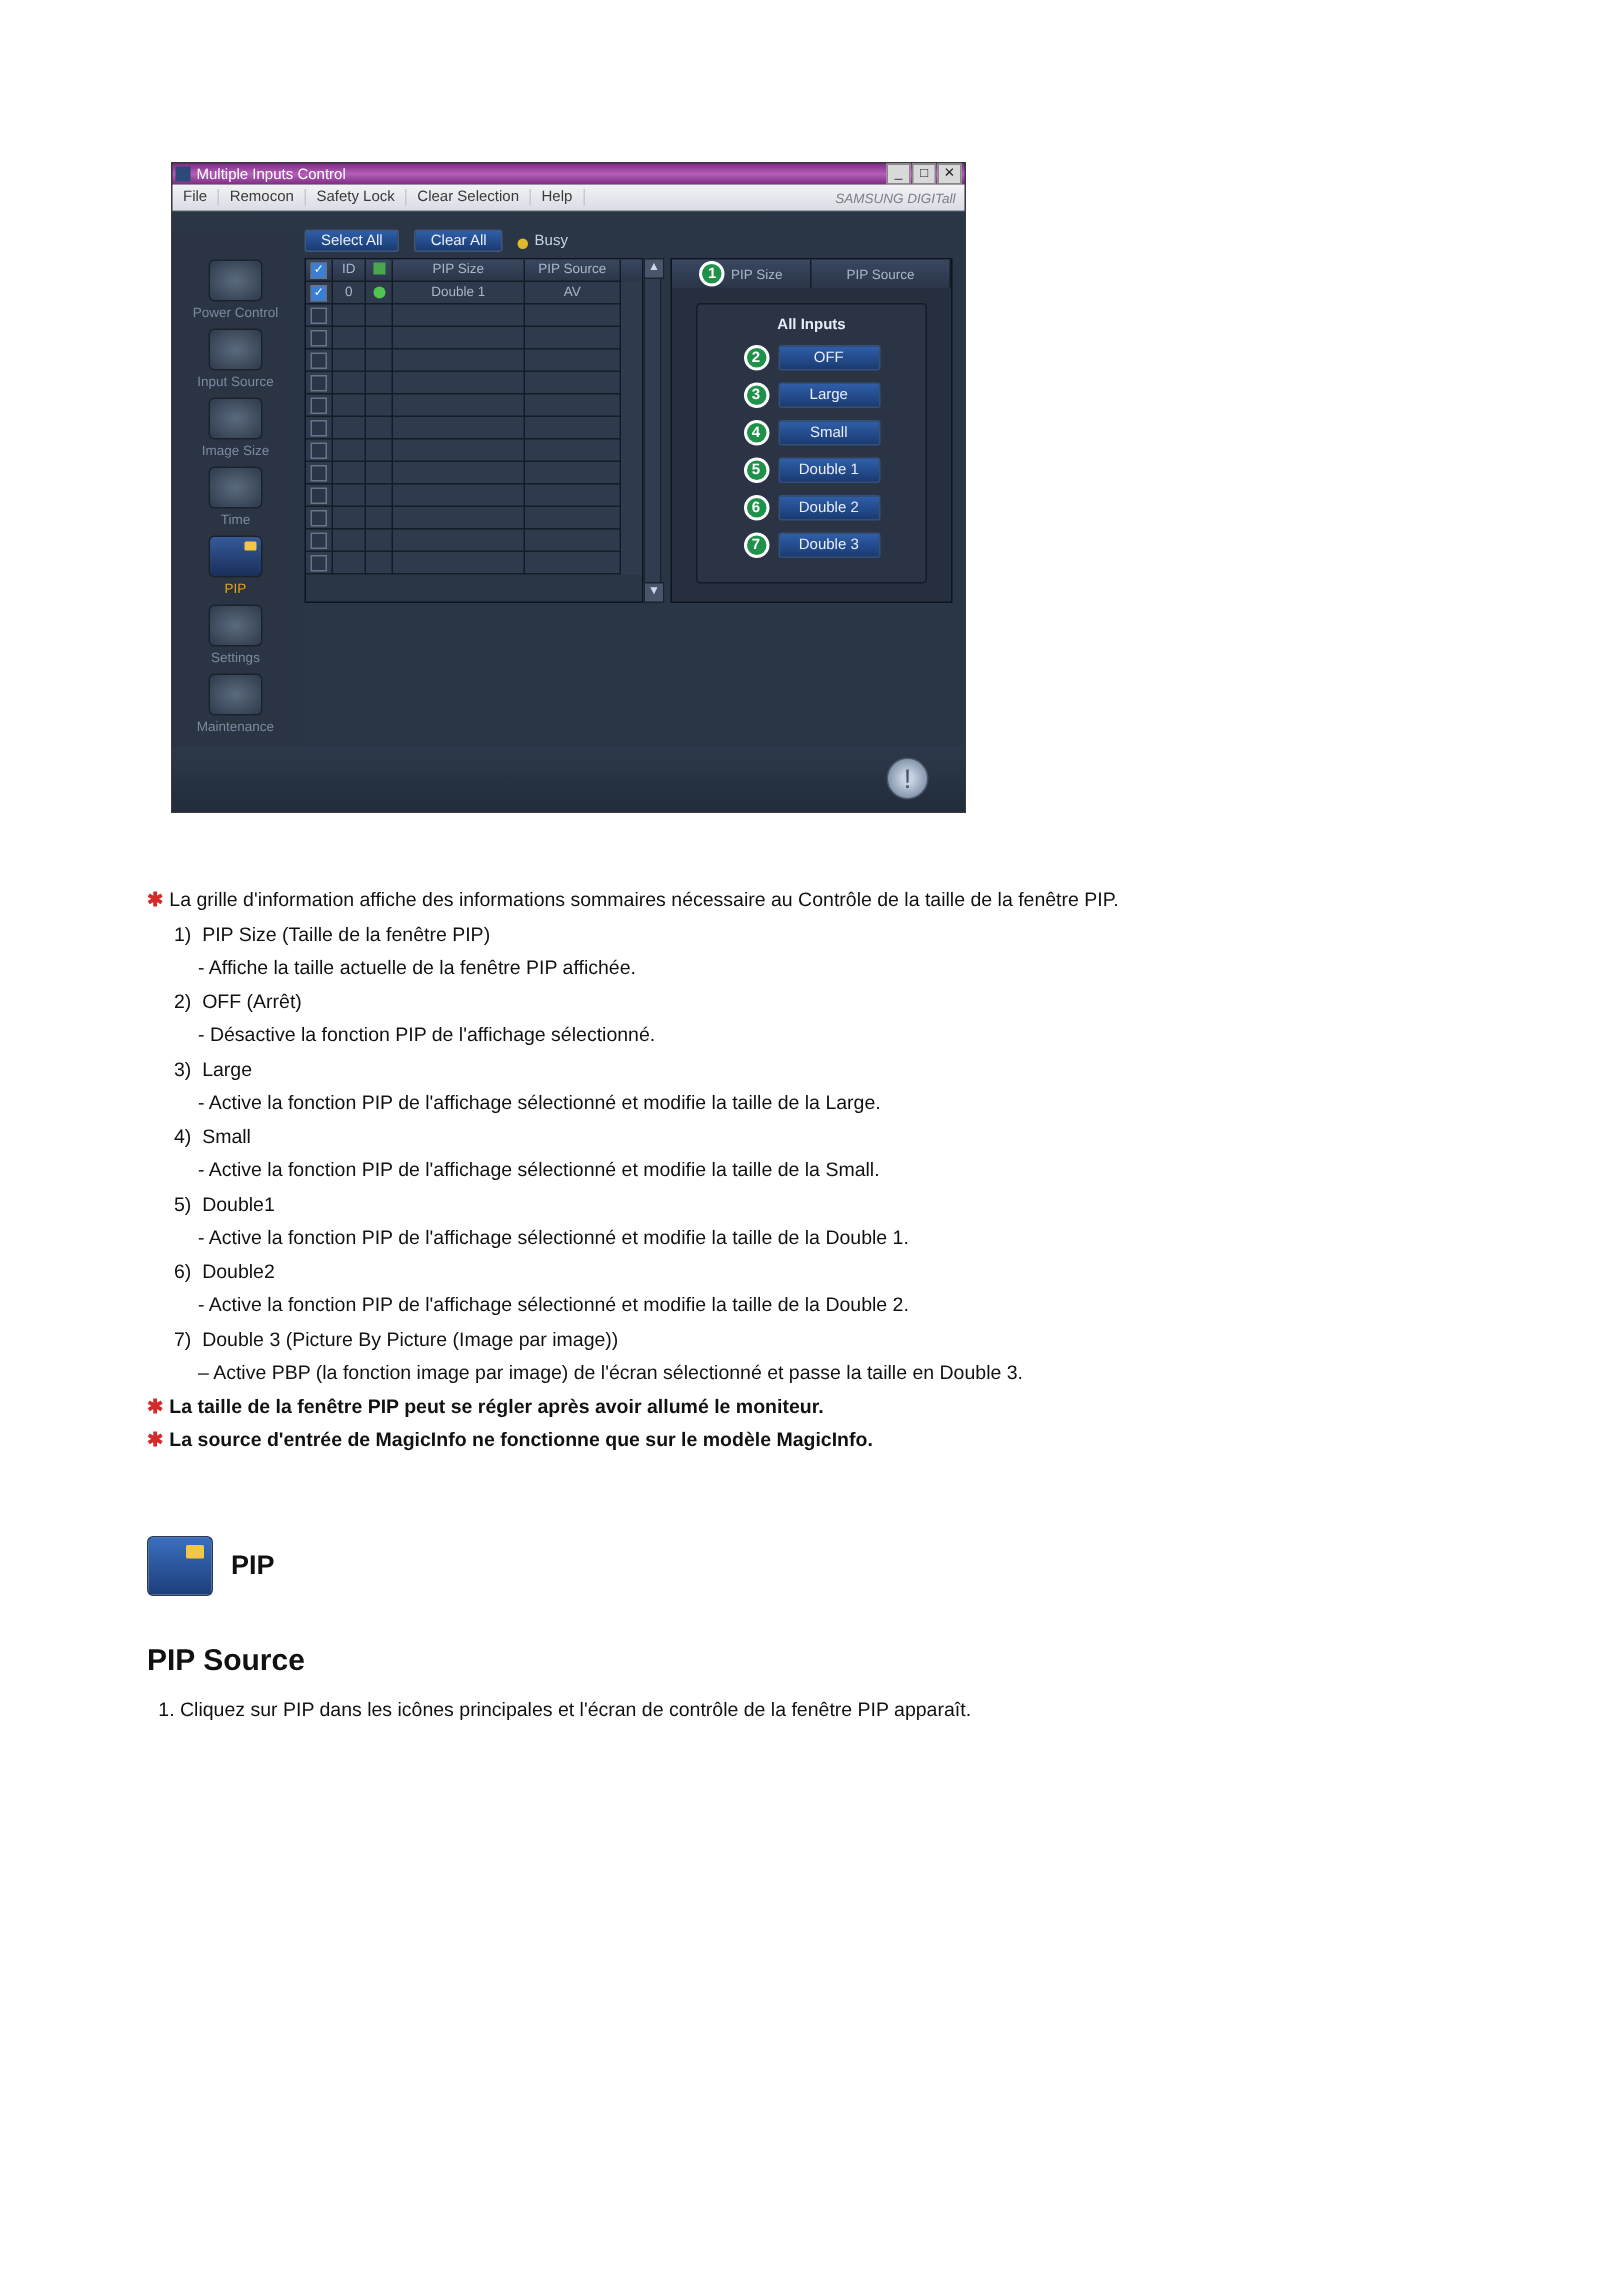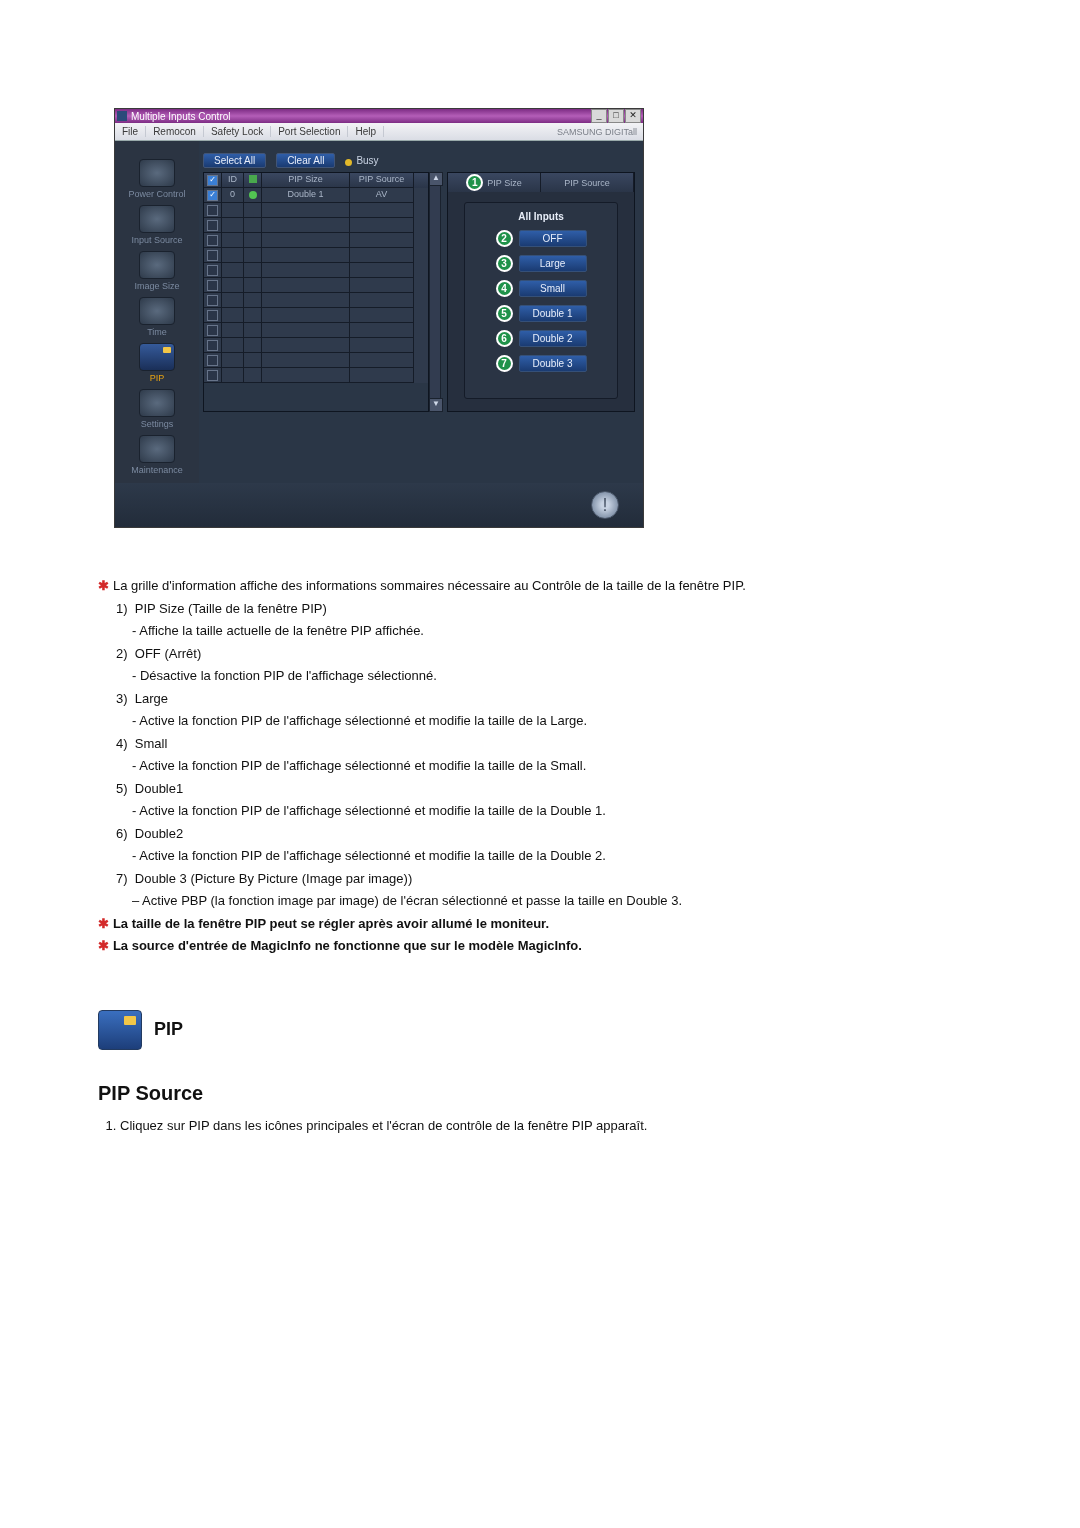--- a/index.html
+++ b/index.html
@@ -56,35 +56,37 @@
     border-bottom: 1px solid #9aa;
     font-size: 10px;
     color: #3a3a3a;
   }
   .menubar span { padding: 0 7px; border-right: 1px solid #c5c9d2; }
   .menubar .brand {
     margin-left: auto;
     padding: 0 6px;
     font-size: 9px;
     color: #7a7f88;
+    font-style: italic;
     border: none;
   }
   .app-body {
     display: flex;
     background: #2a3646;
   }
   
   .sidebar {
     width: 84px;
     padding: 18px 0 8px;
     background: #2b3442;
     display: flex;
     flex-direction: column;
     align-items: center;
     gap: 6px;
+    margin-top: 14px;
   }
   .sb-item { width: 60px; text-align: center; color: #7b8aa0; font-size: 9px; }
   .sb-item.on { color: #e6a212; }
   .sb-icon {
     width: 34px; height: 26px;
     margin: 0 auto 2px;
     border-radius: 4px;
     background: radial-gradient(#5a6a7e,#2e3a4a);
     border: 1px solid #1a222e;
   }
@@ -162,21 +164,21 @@
     color: #fff;
     border-radius: 50%;
     font-size: 10px; font-weight: bold;
     text-align: center; line-height: 13px;
   }
   .rp-inner {
     margin: 10px 16px 0;
     border: 1px solid #141b28;
     border-radius: 3px;
     background: #2a3444;
-    padding: 8px 8px 18px;
+    padding: 8px 8px 8px;
   }
   .all-inputs {
     font-size: 10px; font-weight: bold; color: #e7edf8;
     text-align: center; margin-bottom: 8px;
   }
   .opt-row { display: flex; align-items: center; justify-content: center; gap: 6px; margin: 8px 0; }
   .opt-btn {
     width: 66px; padding: 2px 0;
     font-size: 10px; color: #e8eefb; text-align: center;
     border: 1px solid #355078;
@@ -233,21 +235,21 @@
       <div class="titlebar-text">Multiple Inputs Control</div>
       <div class="winbtn">_</div>
       <div class="winbtn">□</div>
       <div class="winbtn">✕</div>
     </div>
 
     <div class="menubar">
       <span>File</span>
       <span>Remocon</span>
       <span>Safety Lock</span>
-      <span>Port Selection</span>
+      <span>Clear Selection</span>
       <span>Help</span>
       <span class="brand">SAMSUNG DIGITall</span>
     </div>
 
     <div class="app-body">
       <div class="sidebar">
         <div class="sb-item"><div class="sb-icon"></div><span>Power Control</span></div>
         <div class="sb-item"><div class="sb-icon"></div><span>Input Source</span></div>
         <div class="sb-item"><div class="sb-icon"></div><span>Image Size</span></div>
         <div class="sb-item"><div class="sb-icon"></div><span>Time</span></div>

